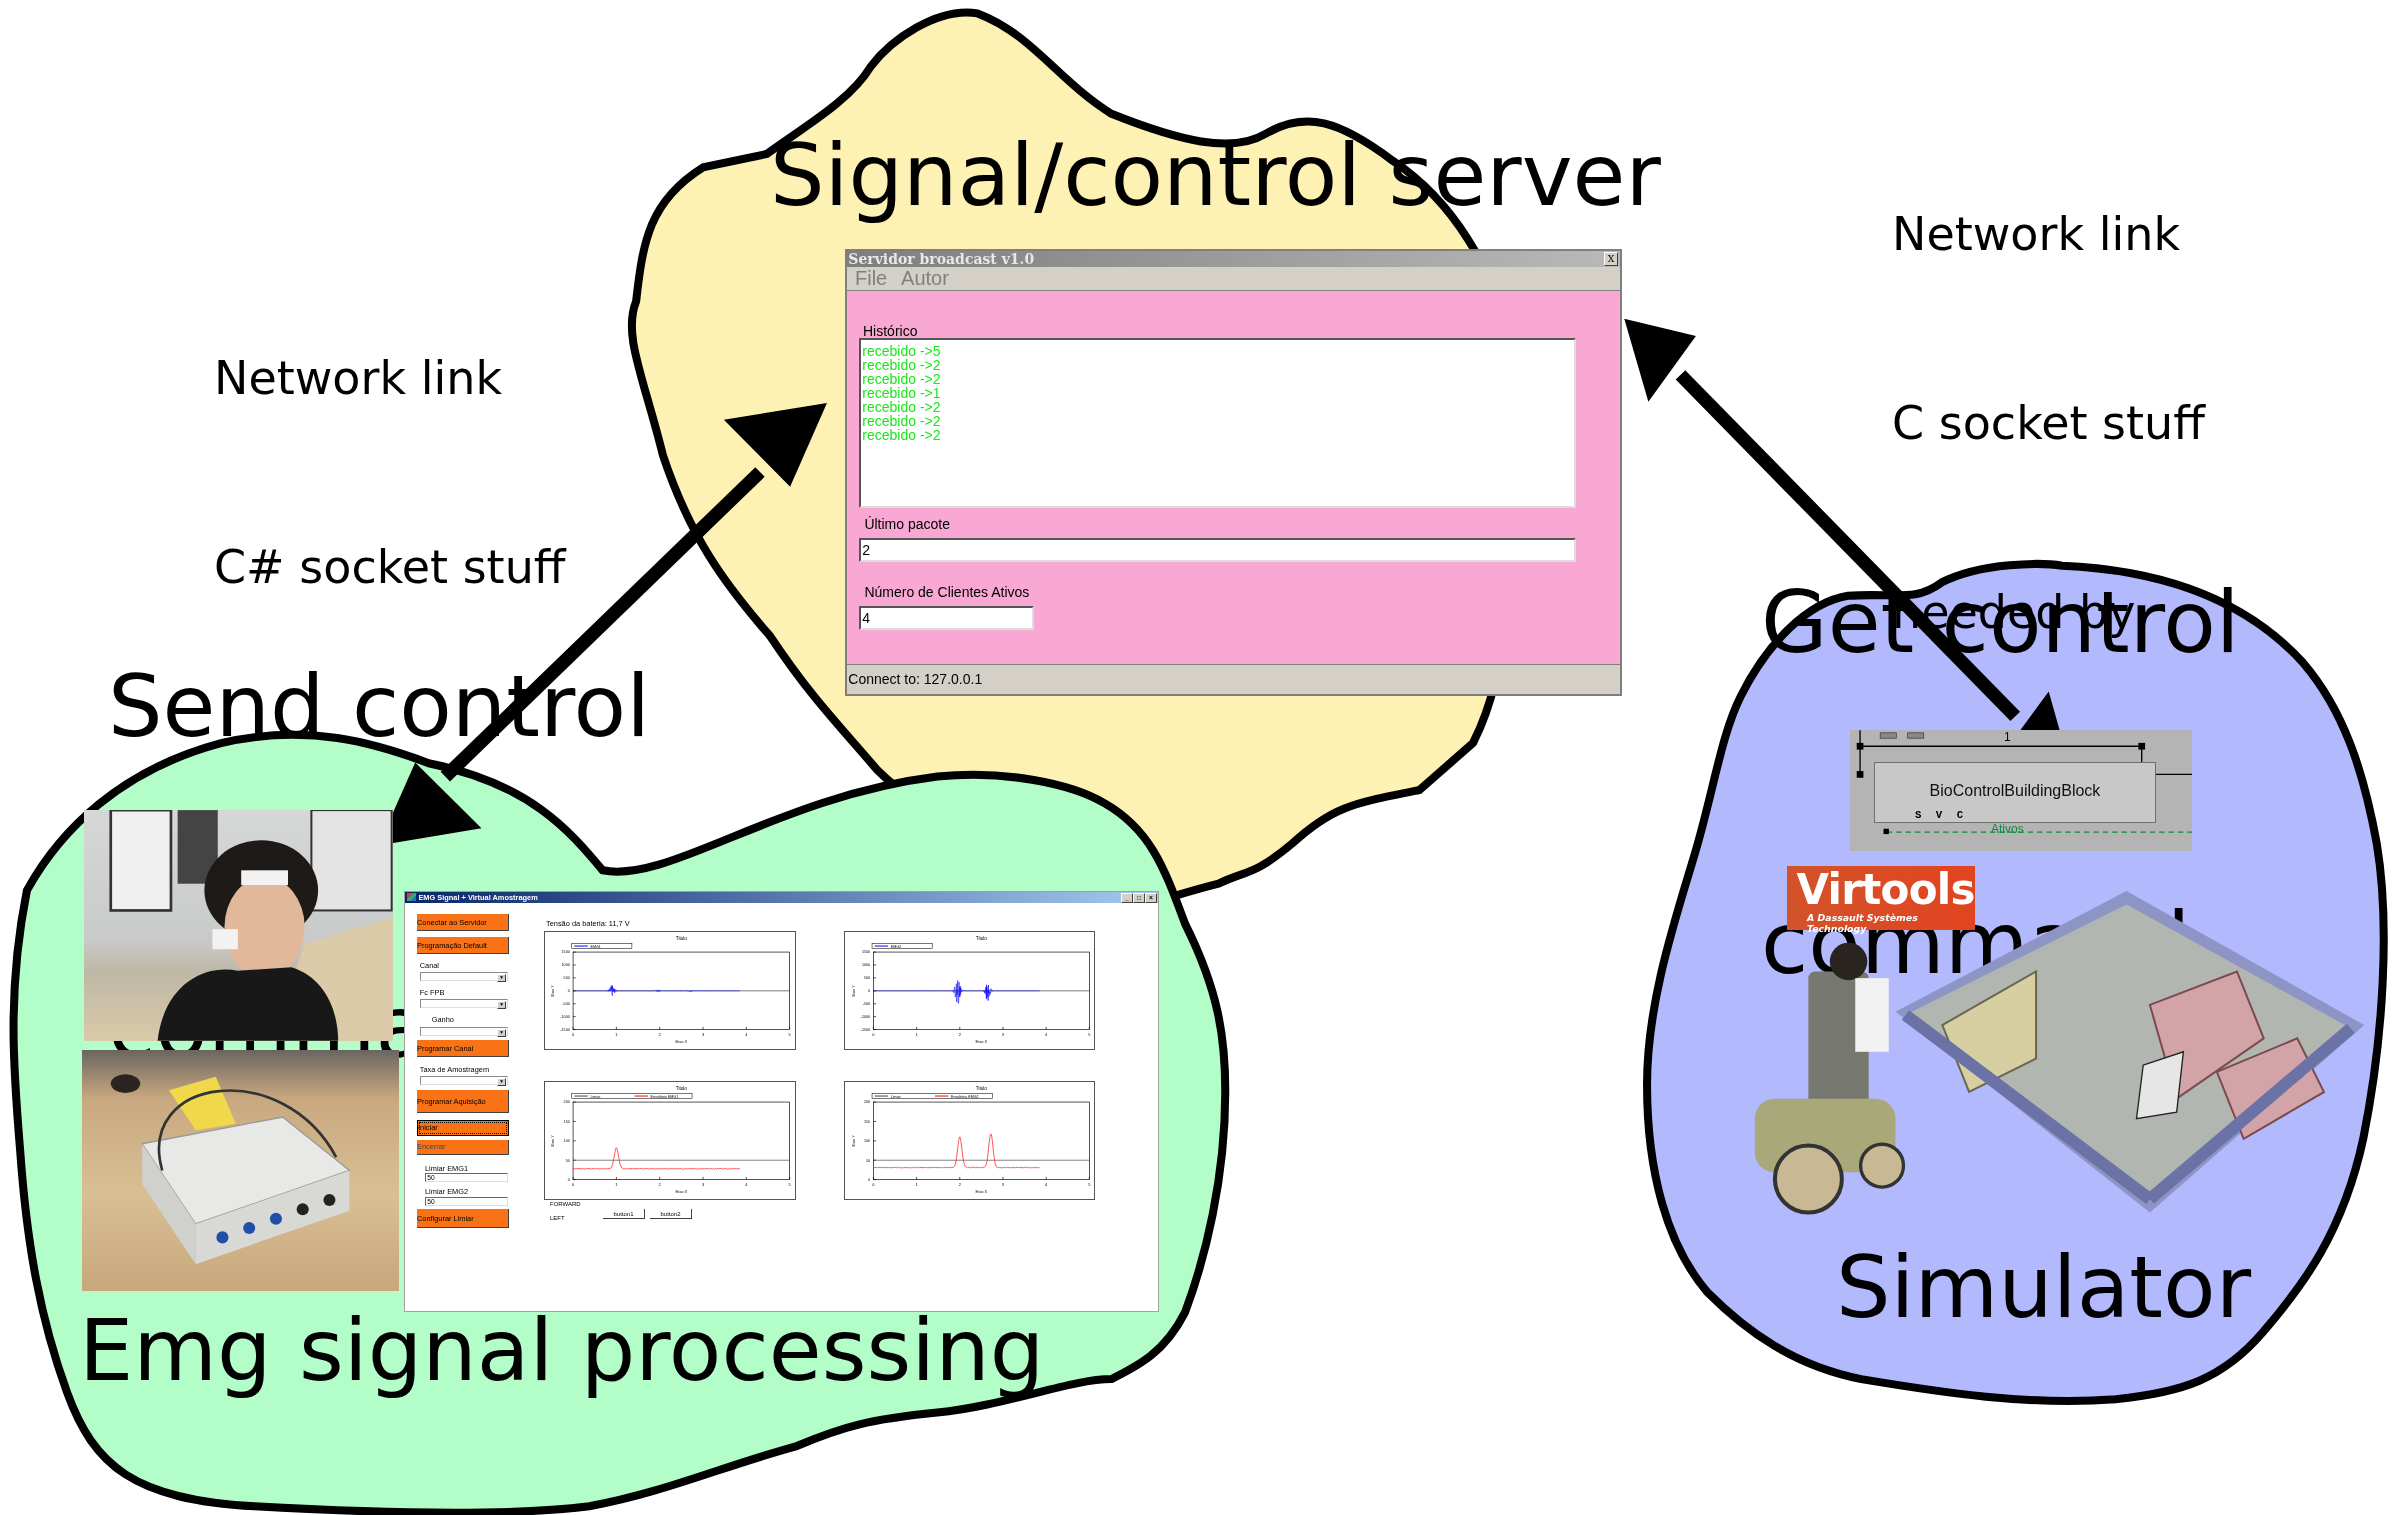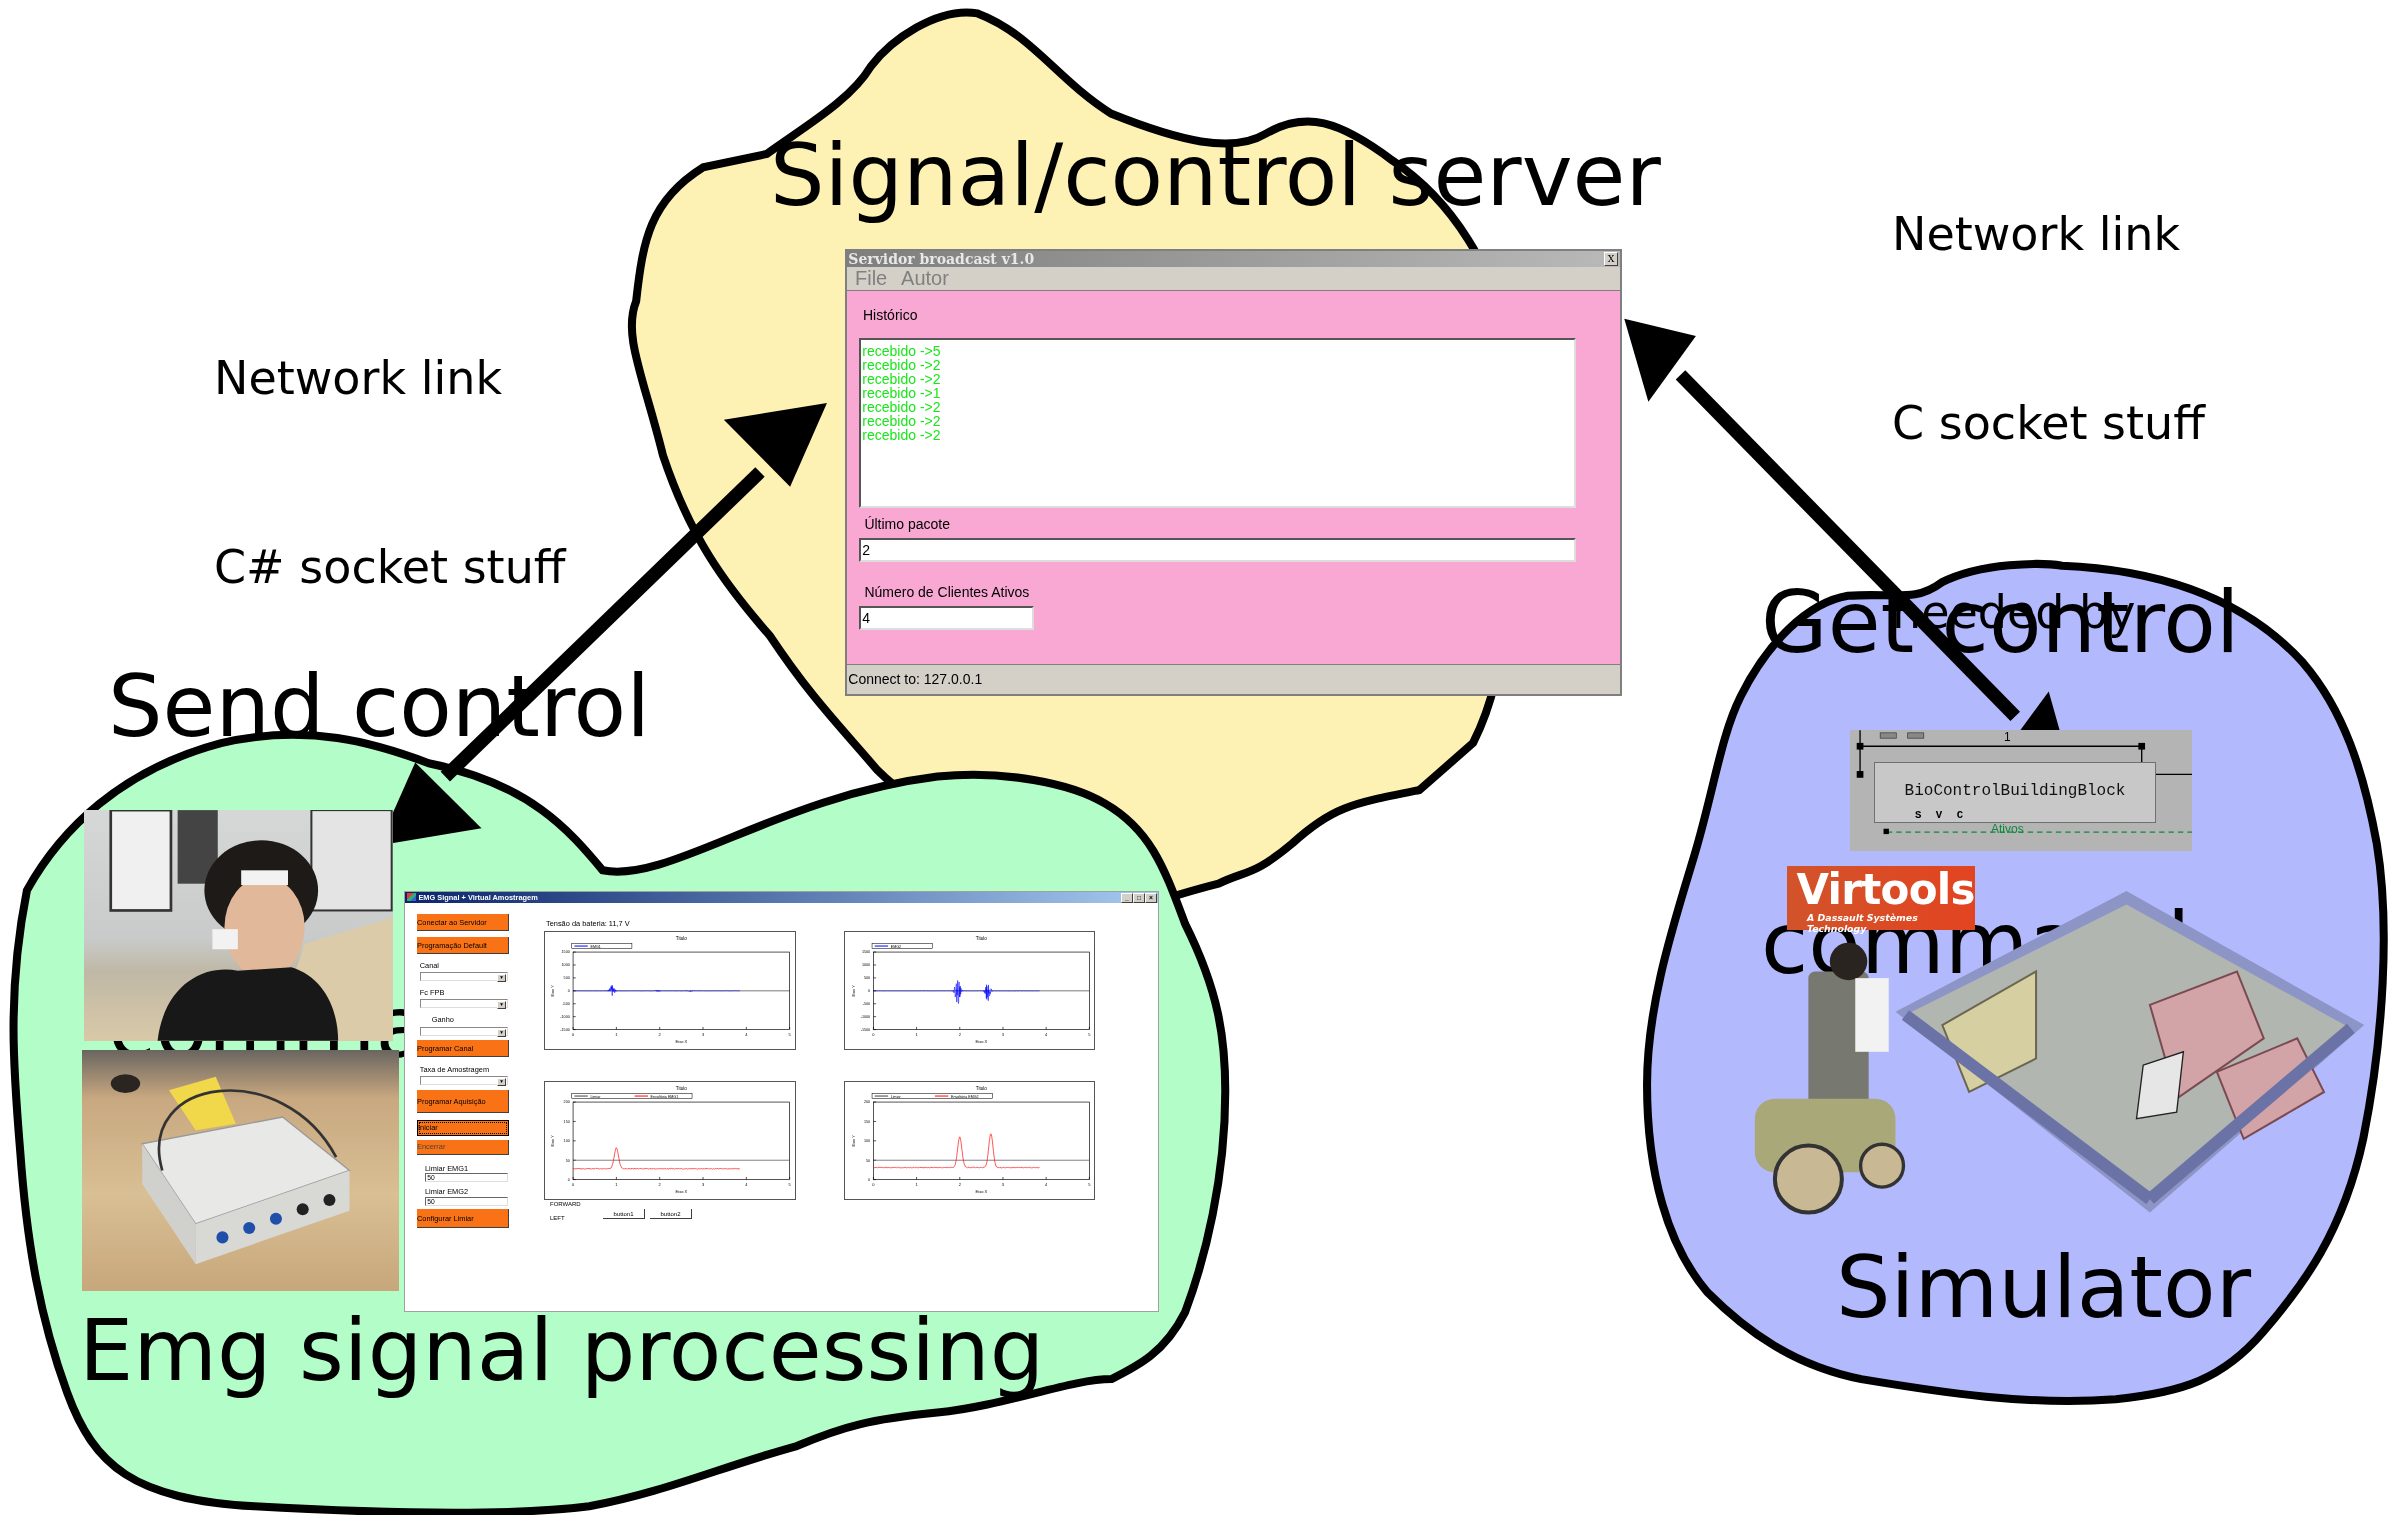--- a/index.html
+++ b/index.html
@@ -32,21 +32,21 @@
   .emg .sel { position: absolute; left: 14.7px; width: 88px; height: 9.4px; border: 0.7px solid #888; border-bottom-color: #ddd; border-right-color: #ddd; background: #fff; box-sizing: border-box; }
   .emg .sel .arr { position: absolute; right: 0.7px; top: 0.7px; width: 6.7px; height: 6.7px; background: #d4d0c8; border: 0.7px solid #fff; border-right-color: #404040; border-bottom-color: #404040; font-size: 4.7px; line-height: 6.7px; text-align: center; }
   .emg .tin { position: absolute; left: 20px; width: 83px; height: 9.4px; border: 0.7px solid #666; border-right-color: #ddd; border-bottom-color: #ddd; font-size: 6.7px; line-height: 8.7px; padding-left: 1.3px; box-sizing: border-box; }
   .emg .plot { position: absolute; border: 0.7px solid #555; background: #fff; box-sizing: border-box; }
   .emg .plot svg { position: absolute; left: 0; top: 0; }
   .emg .smallbtn { position: absolute; width: 42px; height: 10px; border-right: 1.3px solid #404040; border-bottom: 1.3px solid #404040; font-size: 6px; line-height: 10px; text-align: center; box-sizing: border-box; }
 
   
   .bb { left: 1850px; top: 730px; width: 342px; height: 121px; background: #b4b4b4; }
   .bb-inner { position: absolute; left: 24px; top: 31.5px; width: 280px; height: 59px; background: #c8c8c8; border: 0.7px solid #707070; }
-  .bb-title { position: absolute; left: 0; right: 0; top: 19px; text-align: center; font-family: Liberation Mono, monospace; font-size: 16px; color: #111; }
+  .bb-title { position: absolute; left: 0; right: 0; top: 19px; text-align: center; font-family: Liberation Sans, sans-serif; font-size: 16px; color: #111; }
   .bb-flags { position: absolute; left: 40px; top: 46px; font-family: "Liberation Mono", monospace; font-size: 10.7px; font-weight: bold; letter-spacing: 4px; }
   .bb-conv { position: absolute; left: 141px; top: 92px; font-family: "Liberation Sans", sans-serif; font-size: 12px; color: #0b8a3c; }
   .bb-one { position: absolute; left: 154px; top: 0px; font-family: "Liberation Sans", sans-serif; font-size: 12px; }
   .vt { left: 1787px; top: 866px; width: 188px; height: 64px; background: linear-gradient(90deg, #d2532a, #e24420); }
   .vt-name { position: absolute; left: 9.4px; top: 0px; font-family: "DejaVu Sans", sans-serif; font-weight: bold; color: #fff; font-size: 42px; line-height: 48px; letter-spacing: -0.7px; }
   .vt-sub { position: absolute; left: 20px; top: 46px; font-family: "DejaVu Sans", sans-serif; font-style: italic; font-weight: bold; color: #fff; font-size: 9.4px; }
 
   .photo { overflow: hidden; }
 </style>
 </head>
@@ -94,21 +94,21 @@
 
 <div class="abs srv">
   <div class="titlebar">
     <span>Servidor broadcast v1.0</span>
     <div class="closebtn"><span>X</span></div>
   </div>
   <div class="menubar">
     <span>File</span>
     <span>Autor</span>
   </div>
-  <div class="lbl" style="left:16px; top:56px;">Histórico</div>
+  <div class="lbl" style="left:16px; top:72px;">Histórico</div>
   <div class="box" style="left:12px; top:87px; width:717px; height:170px; padding-top:4px;" id="hist-box">
       <div class="hist-line" style="color: rgb(25, 230, 25);">recebido -&gt;5</div>
       <div class="hist-line" style="color: rgb(25, 230, 25);">recebido -&gt;2</div>
       <div class="hist-line" style="color: rgb(25, 230, 25);">recebido -&gt;2</div>
       <div class="hist-line" style="color: rgb(25, 230, 25);">recebido -&gt;1</div>
       <div class="hist-line" style="color: rgb(25, 230, 25);">recebido -&gt;2</div>
       <div class="hist-line" style="color: rgb(25, 230, 25);">recebido -&gt;2</div>
       <div class="hist-line" style="color: rgb(25, 230, 25);">recebido -&gt;2</div>
     </div>
   <div class="lbl" style="left:17.4px; top:265px;">Último pacote</div>

